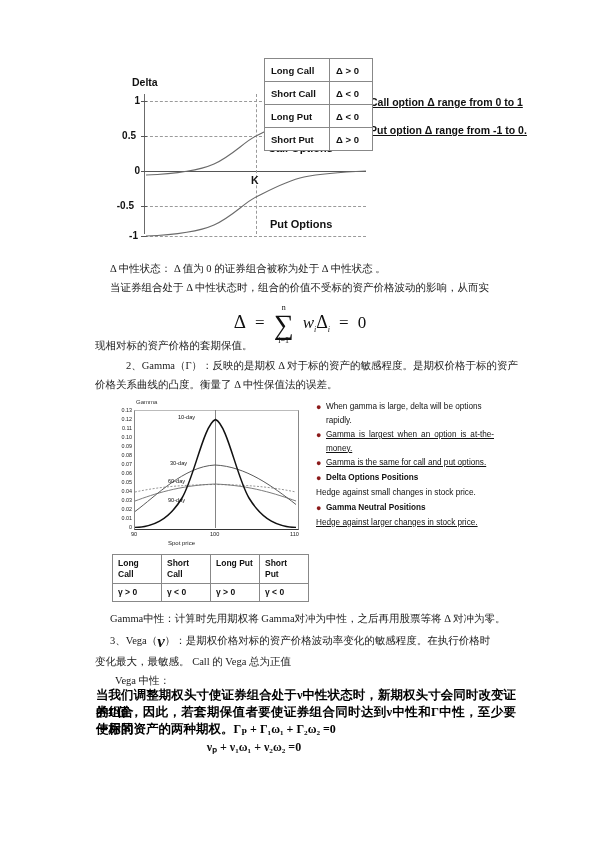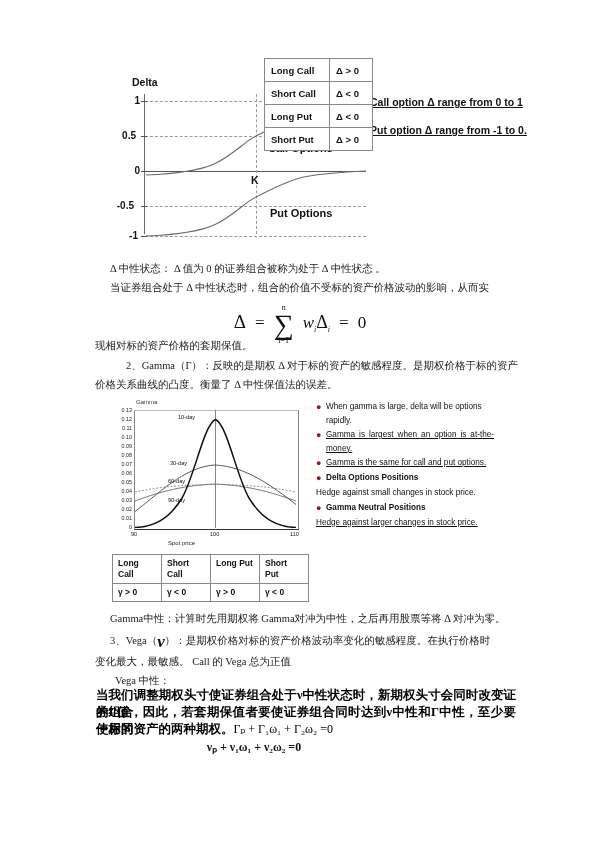--- a/index.html
+++ b/index.html
@@ -122,21 +122,21 @@
 
     <div class="d-kline"></div>
     <div class="d-klabel">K</div>
 
     <svg class="abs" style="left:26px;top:16px;" width="224" height="146" viewBox="0 0 224 146">
       <path d="M2,81 C28,80 52,78 70,70 C88,62 100,48 112,42 C126,35 142,26 160,22 C180,18 200,16 222,15" fill="none" stroke="#6a6a6a" stroke-width="1.1"></path>
       <path d="M2,142 C28,141 52,139 70,131 C88,123 100,109 112,103 C126,96 142,87 160,83 C180,79 200,78 222,77" fill="none" stroke="#6a6a6a" stroke-width="1.1"></path>
     </svg>
 
     <div class="d-region" style="left:150px;top:64px;">Call Options</div>
-    <div class="d-region" style="left:152px;top:129px;">Put Options</div>
+    <div class="d-region" style="left:152px;top:140px;">Put Options</div>
 
     <div class="d-note" style="left:252px;top:18px;">Call option Δ range from 0 to 1</div>
     <div class="d-note" style="left:252px;top:46px;">Put option Δ range from -1 to 0.</div>
   </div>
 
   <table id="delta-table">
     <tbody>
       <tr>
         <td class="c1">Long Call</td>
         <td class="c2">Δ &gt; 0</td>
@@ -267,19 +267,19 @@
   <div class="abs" style="left:110px;top:630px;width:420px;">
     <span class="cn">3、Vega（</span><span style="font-family:'Liberation Serif',serif;font-size:17px;font-weight:bold;font-style:italic;vertical-align:-3px;">ν</span><span class="cn">）：是期权价格对标的资产价格波动率变化的敏感程度。在执行价格时</span>
   </div>
   <div class="cn abs" style="left:95px;top:652px;width:430px;">变化最大，最敏感。    Call 的 Vega 总为正值</div>
 
   <div class="cn abs" style="left:115px;top:671px;width:420px;">Vega 中性：</div>
 
   <div class="vega-bold abs" style="left:96px;top:687px;width:420px;">当我们调整期权头寸使证券组合处于ν中性状态时，新期权头寸会同时改变证券组合</div>
   <div class="vega-bold abs" style="left:96px;top:704px;width:420px;">的Γ值，因此，若套期保值者要使证券组合同时达到ν中性和Γ中性，至少要使用同</div>
   <div class="vega-bold abs" style="left:96px;top:721px;width:430px;">
-    <span>一标的资产的两种期权。</span><span style="font-weight:normal;font-size:12px;margin-top:36px;">Γₚ + Γ₁ω₁ + Γ₂ω₂ =0</span>
+    <span>一标的资产的两种期权。</span><span style="font-weight:bold;font-size:12px;margin-top:36px;">Γₚ + Γ₁ω₁ + Γ₂ω₂ =0</span>
   </div>
   <div class="abs" style="left:0;top:738px;width:508px;text-align:center;font-family:'Liberation Serif',serif;font-size:12px;font-weight:bold;">νₚ + ν₁ω₁ + ν₂ω₂ =0</div>
 
 
 
 </div>
 
 </body></html>

